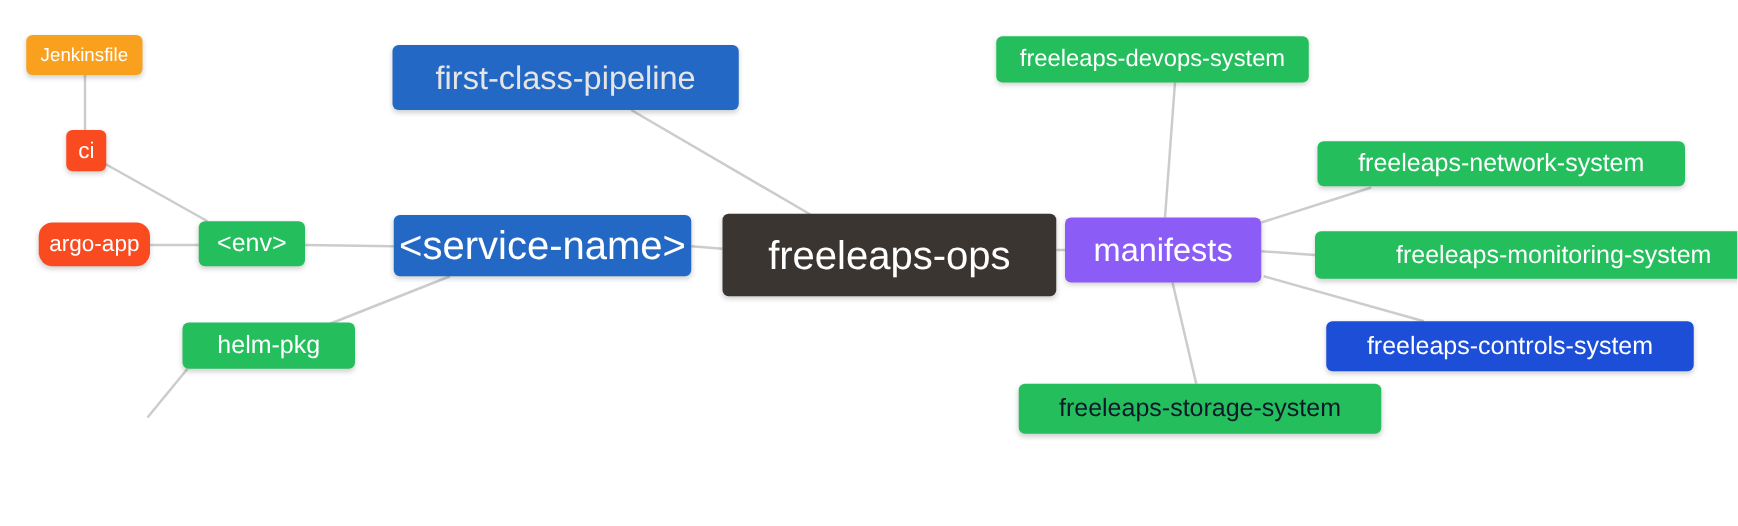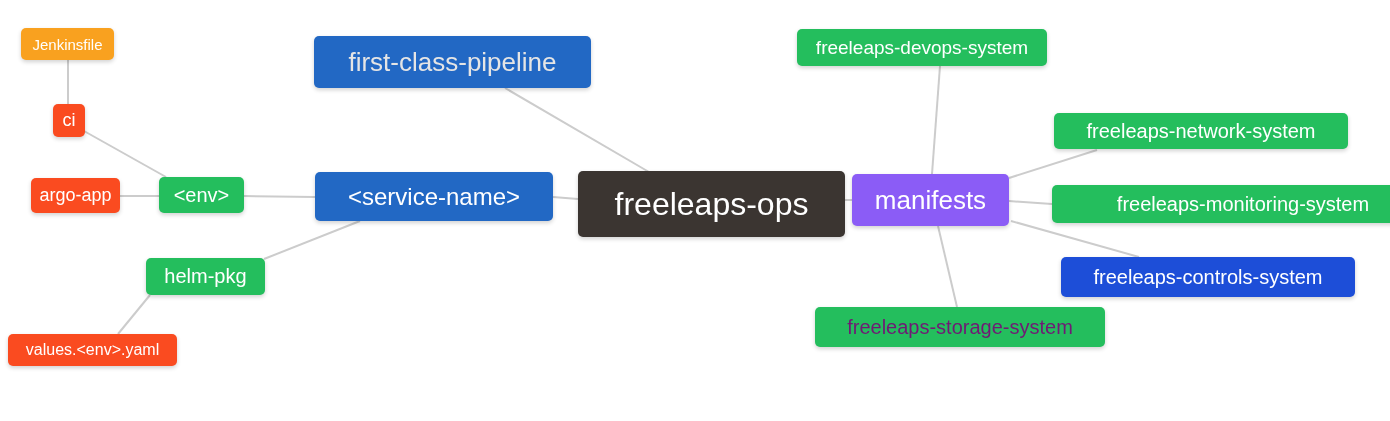--- a/index.html
+++ b/index.html
@@ -60,27 +60,26 @@
       <line x1="845" y1="200" x2="852" y2="200" stroke="#cccccc" stroke-width="2"></line>
       <line x1="932" y1="174" x2="940" y2="66" stroke="#cccccc" stroke-width="2"></line>
       <line x1="1009" y1="178" x2="1097" y2="150" stroke="#cccccc" stroke-width="2"></line>
       <line x1="1009" y1="201" x2="1052" y2="204" stroke="#cccccc" stroke-width="2"></line>
       <line x1="1011" y1="221" x2="1139" y2="257" stroke="#cccccc" stroke-width="2"></line>
       <line x1="938" y1="226" x2="957" y2="307" stroke="#cccccc" stroke-width="2"></line>
     </svg>
   <div id="node-layer">
       <div class="mm-node" style="left: 578px; top: 171px; width: 267px; height: 66px; background: rgb(59, 53, 49); color: rgb(255, 255, 255); font-size: 32px;">freeleaps-ops</div>
       <div class="mm-node" style="left: 314px; top: 36px; width: 277px; height: 52px; background: rgb(34, 104, 196); color: #e5e5e5; font-size: 26px;">first-class-pipeline</div>
-      <div class="mm-node" style="left: 315px; top: 172px; width: 238px; height: 49px; background: rgb(34, 104, 196); color: rgb(255, 255, 255); font-size: 24px;">&lt;service-name&gt;</div>
+      <div class="mm-node" style="left: 315px; top: 172px; width: 238px; height: 49px; background: rgb(34, 104, 196); color: rgb(255, 255, 255); font-size: 32px;">&lt;service-name&gt;</div>
       <div class="mm-node" style="left: 852px; top: 174px; width: 157px; height: 52px; background: #8b5cf6; color: rgb(255, 255, 255); font-size: 26px;">manifests</div>
       <div class="mm-node" style="left: 159px; top: 177px; width: 85px; height: 36px; background: rgb(36, 190, 93); color: rgb(255, 255, 255); font-size: 20px;">&lt;env&gt;</div>
-      <div class="mm-node" style="left: 146px; top: 258px; width: 119px; height: 37px; background: rgb(36, 190, 93); color: rgb(255, 255, 255); font-size: 20px;">helm-pkg</div>
+      <div class="mm-node" style="left: 146px; top: 258px; width: 138px; height: 37px; background: rgb(36, 190, 93); color: rgb(255, 255, 255); font-size: 20px;">helm-pkg</div>
       <div class="mm-node" style="left: 53px; top: 104px; width: 32px; height: 33px; background: rgb(250, 75, 32); color: rgb(255, 255, 255); font-size: 18px;">ci</div>
-      <div class="mm-node" style="left: 31px; top: 178px; width: 89px; height: 35px; background: rgb(250, 75, 32); color: rgb(255, 255, 255); font-size: 18px;">argo-app</div>
-      <div class="mm-node" style="left: 8px; top: 334px; width: 169px; height: 32px; background: rgb(250, 75, 32); color: rgb(255, 255, 255); font-size: 16px;">values.&lt;env&gt;.yaml</div>
+      <div class="mm-node" style="left: 31px; top: 178px; width: 89px; height: 35px; background: rgb(250, 75, 32); color: rgb(255, 255, 255); font-size: 18px; border-radius: 11px;">argo-app</div>
       <div class="mm-node" style="left: 797px; top: 29px; width: 250px; height: 37px; background: rgb(36, 190, 93); color: rgb(255, 255, 255); font-size: 19px;">freeleaps-devops-system</div>
       <div class="mm-node" style="left: 21px; top: 28px; width: 93px; height: 32px; background: rgb(249, 161, 31); color: rgb(255, 255, 255); font-size: 15px;">Jenkinsfile</div>
       <div class="mm-node" style="left: 1054px; top: 113px; width: 294px; height: 36px; background: rgb(36, 190, 93); color: rgb(255, 255, 255); font-size: 20px;">freeleaps-network-system</div>
       <div class="mm-node" style="left: 1052px; top: 185px; width: 382px; height: 38px; background: rgb(36, 190, 93); color: rgb(255, 255, 255); font-size: 20px;">freeleaps-monitoring-system</div>
       <div class="mm-node" style="left: 1061px; top: 257px; width: 294px; height: 40px; background: #1d4ed8; color: rgb(255, 255, 255); font-size: 20px;">freeleaps-controls-system</div>
-      <div class="mm-node" style="left: 815px; top: 307px; width: 290px; height: 40px; background: rgb(36, 190, 93); color: #701a75; font-size: 20px; text-align: center;">freeleaps-storage-system</div>
+      <div class="mm-node" style="left: 815px; top: 307px; width: 290px; height: 40px; background: rgb(36, 190, 93); color: #0f172a; font-size: 20px; text-align: center;">freeleaps-storage-system</div>
     </div>
 </div>
 
 </body></html>

